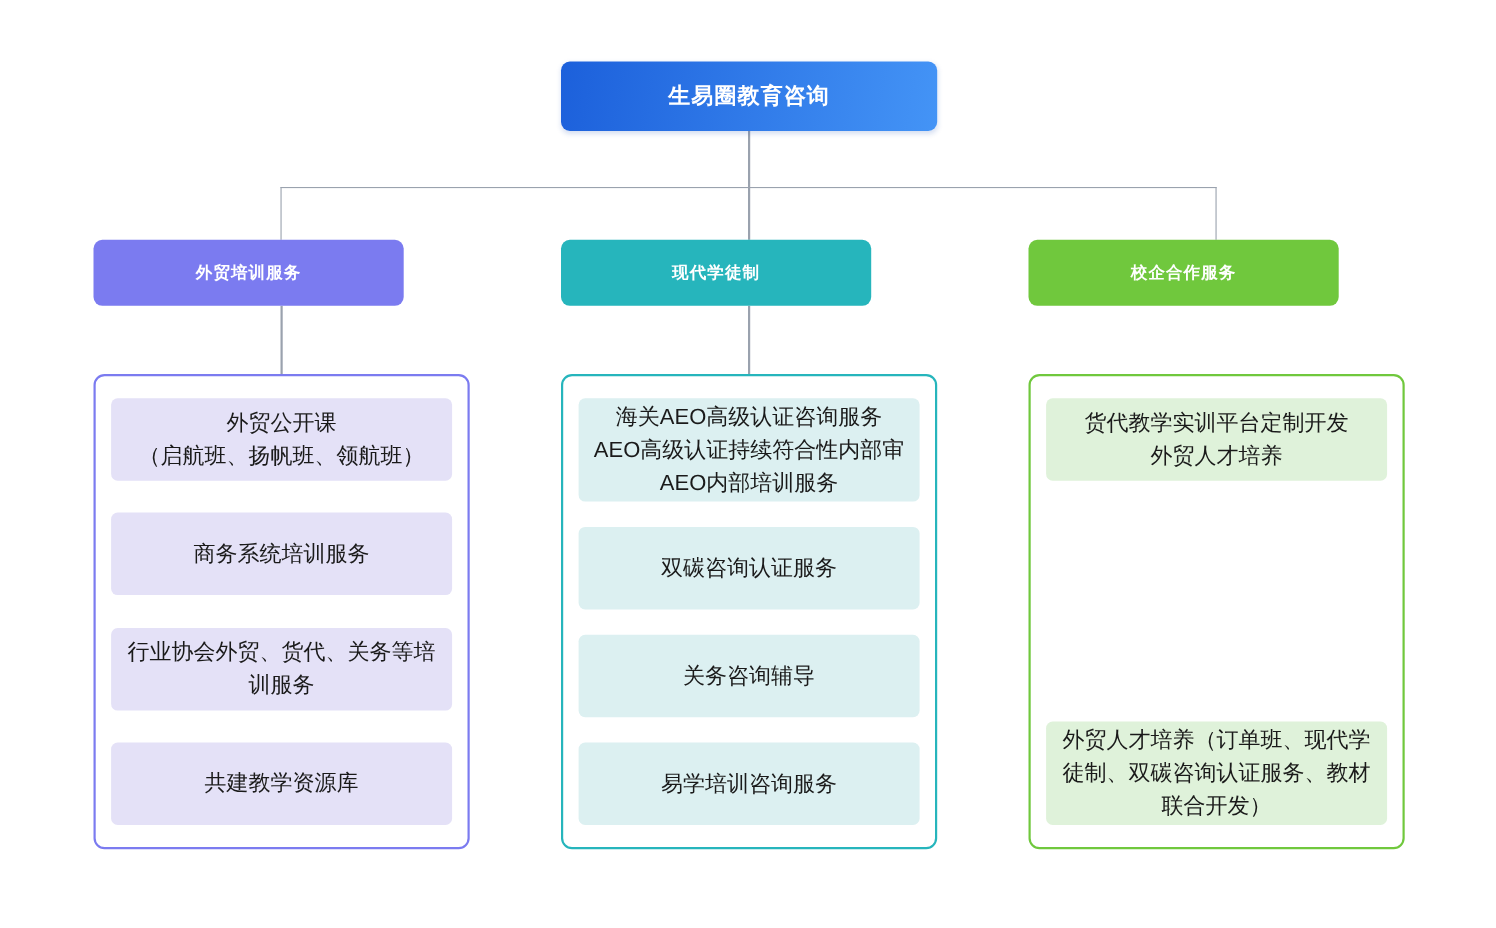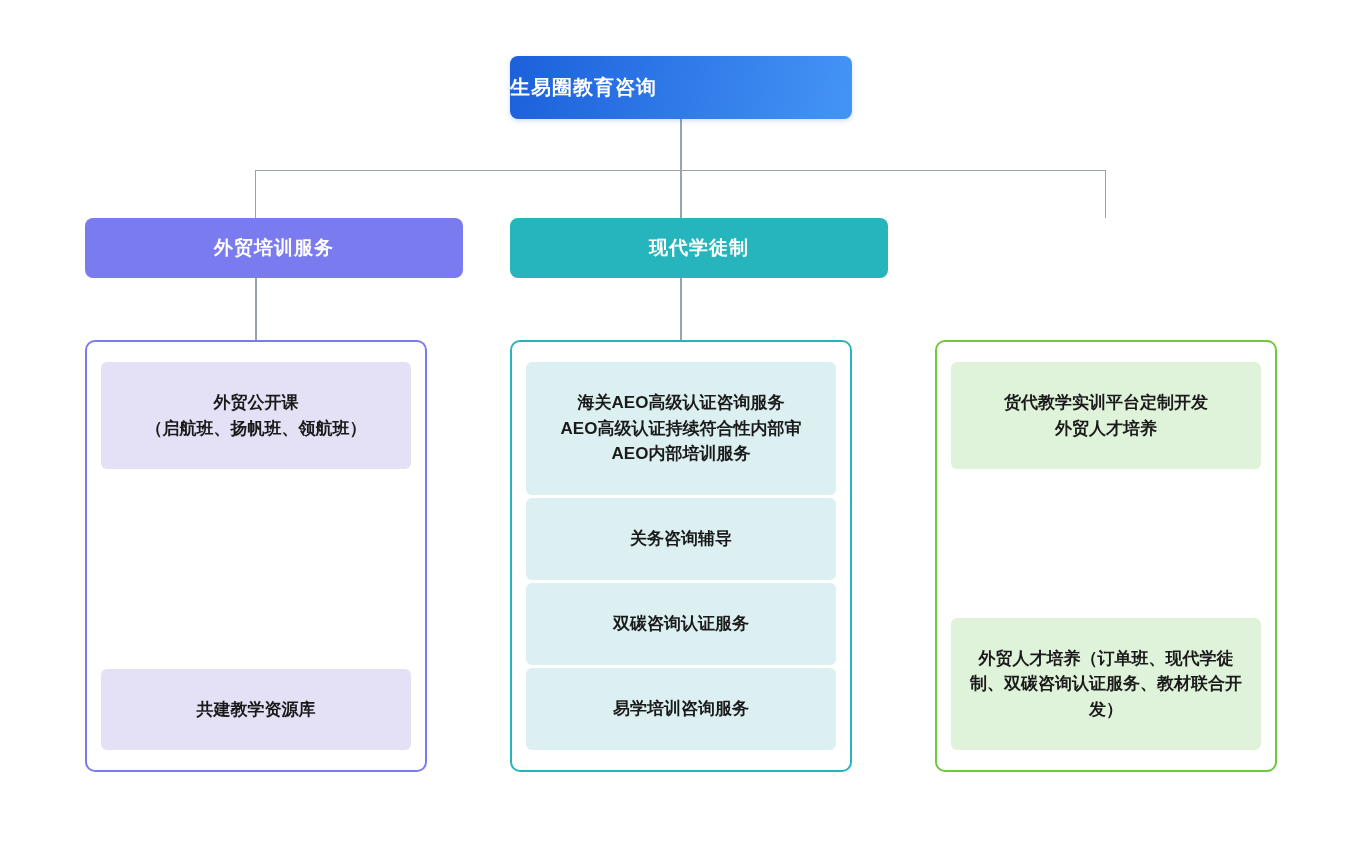--- a/index.html
+++ b/index.html
@@ -8,45 +8,45 @@
 
   
   .line{position:absolute;background:var(--connector,#9aa2ae);}
   .vline{width:1.5px;}
   .hline{height:1.5px;}
 
   
   .root-node{
     position:absolute;left:510px;top:56px;width:342px;height:63px;
     background:linear-gradient(100deg,var(--root-gradient-start,#1c60db) 0%,var(--root-gradient-end,#4494f6) 100%);
-    border-radius:8px;display:flex;align-items:center;justify-content:flex-start;
+    border-radius:8px;display:flex;align-items:center;justify-content:center;
     color:#ffffff;font-size:20px;font-weight:bold;letter-spacing:1px;
     box-shadow:0 2px 5px rgba(30,80,180,.18);
   }
 
   
   .branch-header{
-    position:absolute;top:218px;width:378px;height:60px;border-radius:8px;
+    position:absolute;top:218px;width:282px;height:60px;border-radius:8px;
     display:flex;align-items:center;justify-content:center;
-    color:#ffffff;font-size:19px;font-weight:bold;letter-spacing:1px;
+    color:#ffffff;font-size:15px;font-weight:bold;letter-spacing:1px;
     background:var(--accent);
   }
 
   
   .branch-box{
     position:absolute;top:340px;width:342px;height:432px;box-sizing:border-box;
     border:2px solid var(--accent);border-radius:10px;background:#ffffff;
     display:flex;flex-direction:column;justify-content:space-between;
     padding:20px 14px;
   }
   .branch-item{
     min-height:75px;box-sizing:border-box;border-radius:6px;
     display:flex;align-items:center;justify-content:center;text-align:center;
-    padding:28px 12px;background:var(--item-bg);
-    color:var(--item-text,#1a1a1a);font-size:17px;line-height:1.5;font-weight:700;
+    padding:2px 12px;background:var(--item-bg);
+    color:var(--item-text,#1a1a1a);font-size:20px;line-height:1.5;font-weight:400;
     white-space:pre-line;
   }
 
   .b1{--accent:var(--branch-1-accent,#7b7bf0);--item-bg:var(--branch-1-item-bg,#e4e1f7);}
   .b2{--accent:var(--branch-2-accent,#26b5bc);--item-bg:var(--branch-2-item-bg,#dcf0f1);}
   .b3{--accent:var(--branch-3-accent,#70c83d);--item-bg:var(--branch-3-item-bg,#dff2da);}
 
   .col1{left:85px;} .col2{left:510px;} .col3{left:935px;}
 </style>
 </head>
@@ -65,34 +65,39 @@
   <div class="root-node">
     <span>生易圈教育咨询</span>
   </div>
 
   <div class="branch-header b1 col1">
     <span>外贸培训服务</span>
   </div>
   <div class="branch-box b1 col1">
     <div class="branch-item">外贸公开课
 （启航班、扬帆班、领航班）</div>
+    <div class="branch-item">商务系统培训服务</div>
+    <div class="branch-item">行业协会外贸、货代、关务等培训服务</div>
     <div class="branch-item">共建教学资源库</div>
   </div>
 
   <div class="branch-header b2 col2">
     <span>现代学徒制</span>
   </div>
   <div class="branch-box b2 col2">
     <div class="branch-item">海关AEO高级认证咨询服务
 AEO高级认证持续符合性内部审
 AEO内部培训服务</div>
+    <div class="branch-item">双碳咨询认证服务</div>
     <div class="branch-item">关务咨询辅导</div>
-    <div class="branch-item">双碳咨询认证服务</div>
     <div class="branch-item">易学培训咨询服务</div>
   </div>
 
+  <div class="branch-header b3 col3">
+    <span>校企合作服务</span>
+  </div>
   <div class="branch-box b3 col3">
     <div class="branch-item">货代教学实训平台定制开发
 外贸人才培养</div>
     <div class="branch-item">外贸人才培养（订单班、现代学徒制、双碳咨询认证服务、教材联合开发）</div>
   </div>
 
 </div>
 
 </body></html>

